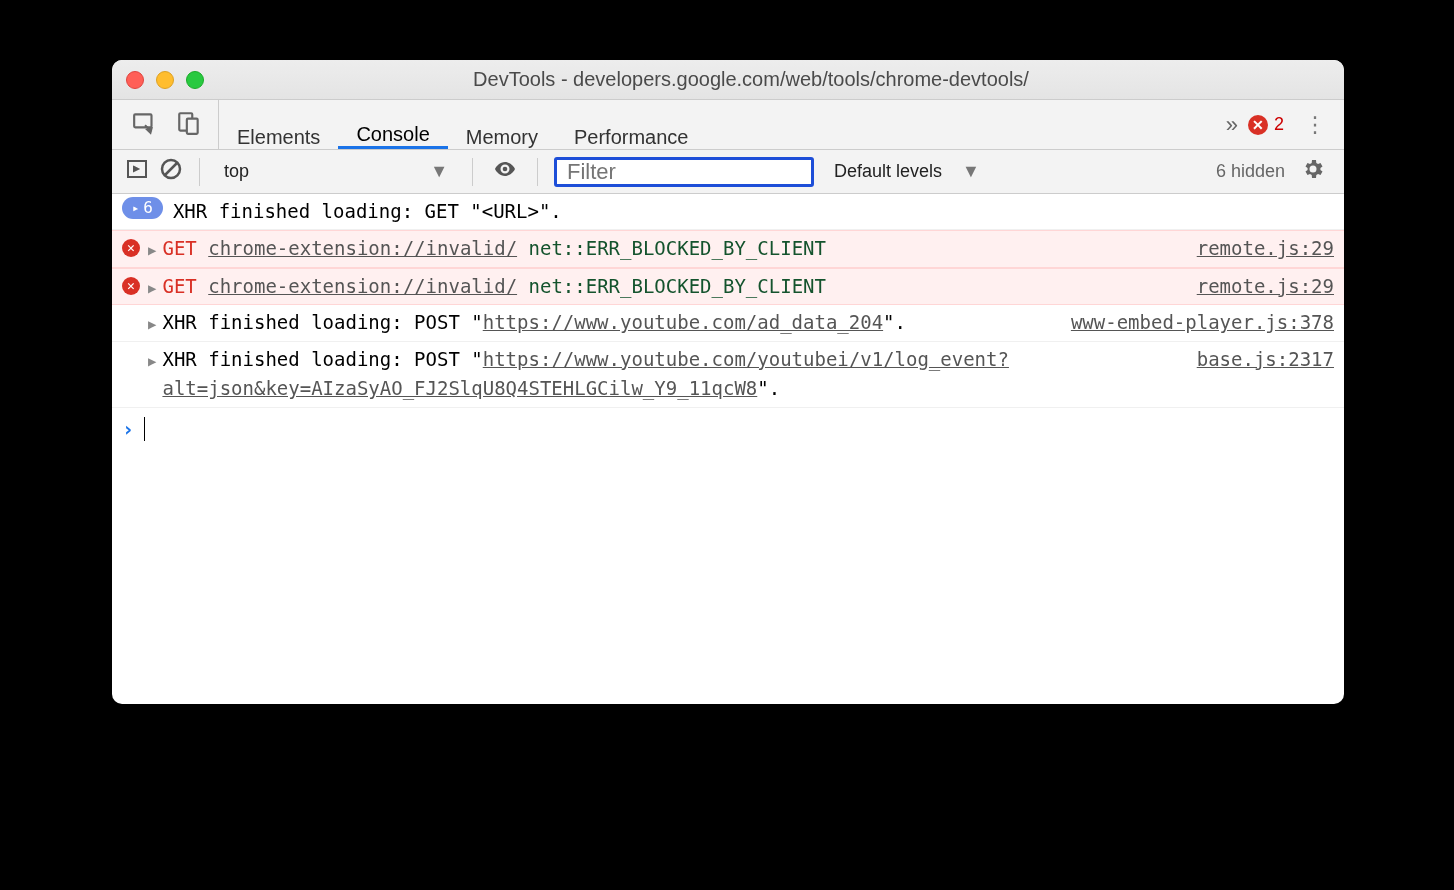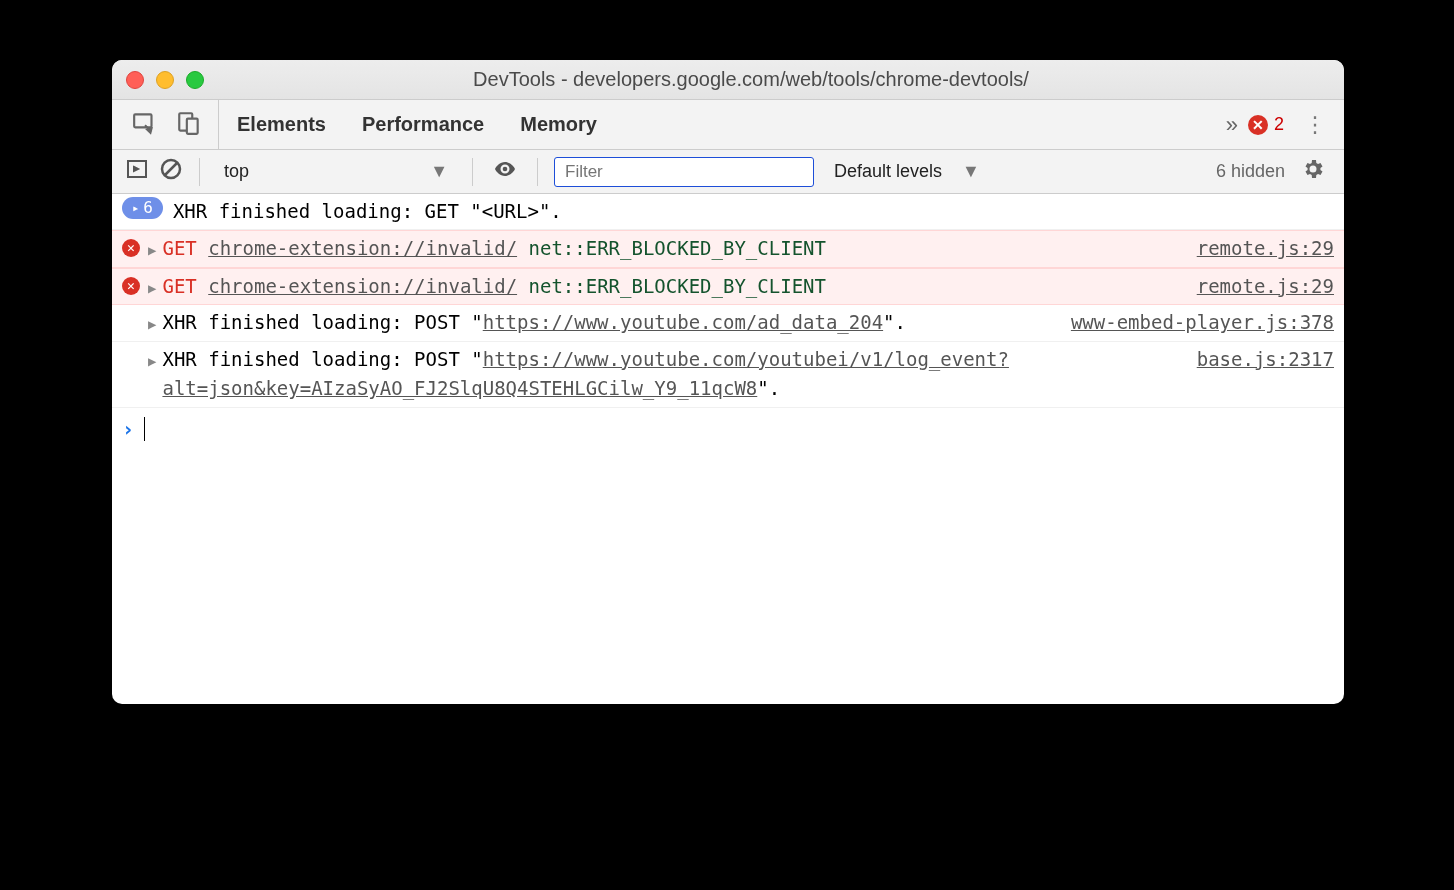--- a/index.html
+++ b/index.html
@@ -41,21 +41,21 @@
     background: #f3f3f3;
     padding-left: 12px;
   }
   .tb-iconbox {
     display: flex; align-items: center; gap: 18px;
     padding: 0 16px 0 8px;
     border-right: 1px solid #ccc;
     color: #666;
   }
   .tb-iconbox svg { width: 26px; height: 26px; }
-  .tabs { display: flex; align-items: center; font-weight: bold; }
+  .tabs { display: flex; align-items: flex-end; }
   .tab {
     padding: 0 18px;
     display: flex; align-items: center;
     font-size: 20px; color: #333;
     cursor: pointer;
   }
   .tab.active { color: #000; border-bottom: 3px solid #1a73e8; }
   .tb-right {
     margin-left: auto;
     display: flex; align-items: center; gap: 14px;
@@ -83,23 +83,23 @@
   .context-select {
     flex: 0 0 240px;
     display: flex; align-items: center; justify-content: space-between;
     padding: 0 8px;
     color: #222; cursor: pointer;
   }
   .context-select .cv { color: #777; }
   .eye { color: #555; padding: 0 4px; }
   .filter-input {
     height: 30px; width: 260px;
-    border: 1px solid #1d4ed8;
+    border: 3px solid #1d4ed8;
     background: #fff;
-    font-size: 17px; color: #ec4899;
+    font-size: 22px; color: #ec4899;
     padding: 0 10px;
     border-radius: 3px;
   }
   .levels {
     display: flex; align-items: center; gap: 20px;
     padding: 0 10px;
     cursor: pointer;
     color: #222;
   }
   .hidden-count { margin-left: auto; color: #666; font-size: 18px; }
@@ -182,22 +182,23 @@
       </span>
       <span>
         <svg viewBox="0 0 24 24" fill="none" stroke="#666" stroke-width="2">
           <rect x="3" y="3" width="12" height="16" rx="1"></rect>
           <rect x="10" y="8" width="10" height="14" rx="1" fill="#f3f3f3"></rect>
         </svg>
       </span>
     </div>
     <div class="tabs">
       <div class="tab">Elements</div>
+      <div class="tab active">Console</div>
+      <div class="tab">Memory</div>
       <div class="tab">Performance</div>
-      <div class="tab">Memory</div>
     </div>
     <div class="tb-right">
       <span class="tb-chevrons">»</span>
       <span class="badge-error">
         <span class="circ">✕</span>
         <span>2</span>
       </span>
       <span class="kebab">⋮</span>
     </div>
   </div>

